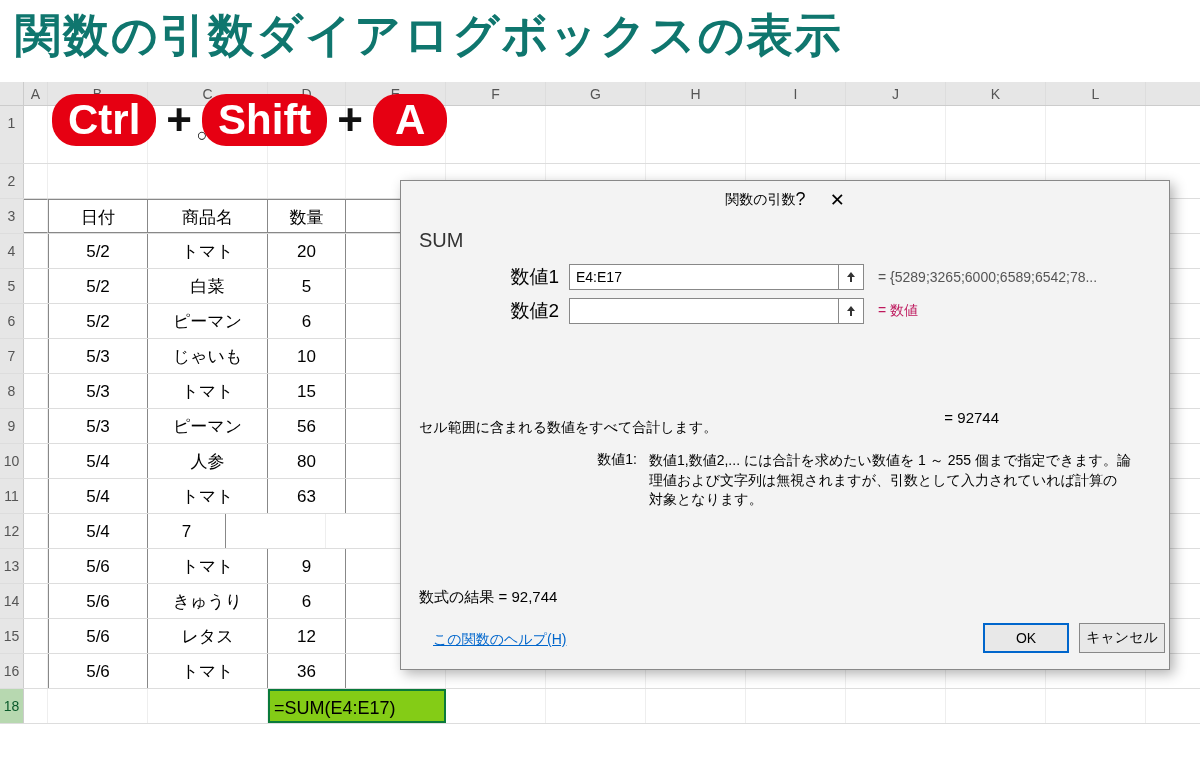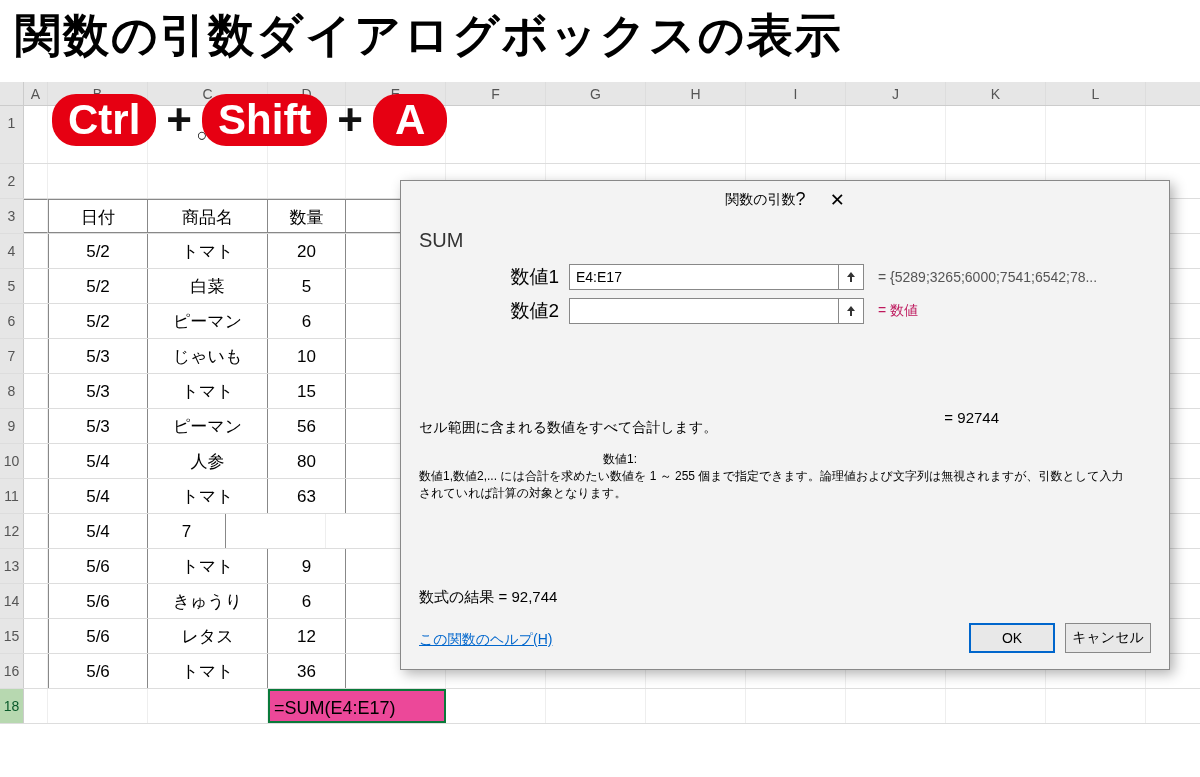--- a/index.html
+++ b/index.html
@@ -1,57 +1,57 @@
 <!DOCTYPE html>
 <html><head>
 <meta charset="utf-8">
 <style>
   * { box-sizing: border-box; margin: 0; padding: 0; }
   body { font-family: "Yu Gothic", "Meiryo", sans-serif; background: #fff; width: 1200px; height: 777px; position: relative; overflow: hidden; }
   
-  .title-banner { position: absolute; top: 5px; left: 15px; font-size: 46px; font-weight: 900; color: #000000; letter-spacing: 2px; z-index: 5; }
+  .title-banner { position: absolute; top: 5px; left: 15px; font-size: 46px; font-weight: 900; color: #0f766e; letter-spacing: 2px; z-index: 5; }
   
   .shortcut-keys { position: absolute; top: 94px; left: 52px; display: flex; align-items: center; z-index: 6; }
   .key-badge { background: #e60012; color: #fff; font-size: 42px; font-weight: bold; padding: 2px 16px; border-radius: 24px; }
   .key-plus { font-size: 44px; font-weight: 900; margin: 0 10px; color: #111; }
   
   .sheet { position: absolute; top: 82px; left: 0; width: 1200px; }
   .col-headers { display: flex; background: #e6e6e6; height: 24px; border-bottom: 1px solid #ccc; }
   .corner { width: 24px; background: #e6e6e6; border-right: 1px solid #ccc; }
   .col-h { text-align: center; font-size: 14px; color: #555; border-right: 1px solid #ddd; line-height: 24px; }
   .row { display: flex; height: 35px; border-bottom: 1px solid #ddd; }
   .row-h { width: 24px; background: #e6e6e6; text-align: center; font-size: 14px; color: #555; line-height: 35px; border-right: 1px solid #ccc; flex-shrink: 0; }
   .cell { border-right: 1px solid #eee; text-align: center; font-size: 17px; line-height: 35px; overflow: hidden; white-space: nowrap; }
   .data-border { border-right: 1px solid #888; text-align: center; }
   .data-border-left { border-left: 1px solid #888; }
   .header-row .cell { border-bottom: 1px solid #888; border-top: 1px solid #888; }
   
-  .formula-cell { text-align: left; padding-left: 4px; font-size: 18px; border: 2px solid #0a7a3a; background: #ec4899; }
+  .formula-cell { text-align: left; padding-left: 4px; font-size: 18px; border: 2px solid #0a7a3a; background: #84cc16; }
   .row-h.active { background: #b7d8b0; color: #0a5a2a; }
   
   .dialog { position: absolute; top: 180px; left: 400px; width: 770px; height: 490px; background: #f3f3f3; border: 1px solid #888; box-shadow: 4px 4px 12px rgba(0,0,0,0.3); z-index: 10; }
   .dialog-titlebar { display: flex; justify-content: center; align-items: center; padding: 8px 14px; font-size: 14px; }
   .dialog-close-group { display: flex; gap: 24px; font-size: 18px; }
   .dialog-body { padding: 10px 18px 14px 18px; position: relative; height: calc(100% - 40px); }
   .func-name { font-size: 20px; margin-bottom: 12px; color:#333; }
   .arg-row { display: flex; align-items: center; margin-bottom: 8px; }
   .arg-label { width: 150px; text-align: right; padding-right: 10px; font-size: 19px; }
   .arg-input { width: 270px; height: 26px; border: 1px solid #888; background: #fff; padding: 2px 6px; font-size: 14px; }
   .arg-btn { width: 26px; height: 26px; border: 1px solid #888; background: #fff; margin-left: -1px; display: flex; align-items: center; justify-content: center; }
   .arg-result { margin-left: 14px; font-size: 14px; color: #555; flex: 1; white-space: nowrap; overflow: hidden; }
   .arg-result.gray { color: #be185d; }
   
   .result-eq { position: absolute; top: 190px; right: 170px; font-size: 15px; }
   .desc { font-size: 14px; margin-top: 95px; margin-bottom: 14px; }
-  .arg-desc { font-size: 12px; display: flex; flex-direction: column; }
+  .arg-desc { font-size: 14px; display: flex; }
   .arg-desc-label { width: 230px; text-align: right; padding-right: 12px; }
   .arg-desc-text { flex: 1; padding-right: 20px; line-height: 1.4; }
   .formula-result { position: absolute; bottom: 60px; left: 18px; font-size: 15px; }
-  .help-link { position: absolute; bottom: 18px; left: 18px; font-size: 14px; color: #0066cc; text-decoration: underline; }
-  .dialog-buttons { position: absolute; bottom: 14px; right: 18px; display: flex; gap: 10px; border-radius: 7px; }
+  .help-link { position: absolute; bottom: 18px; left: 32px; font-size: 14px; color: #0066cc; text-decoration: underline; }
+  .dialog-buttons { position: absolute; bottom: 14px; right: 4px; display: flex; gap: 10px; border-radius: 7px; }
   .dlg-btn { width: 86px; height: 30px; border: 1px solid #888; background: #e8e8e8; font-size: 14px; }
   .dlg-btn.primary { border: 2px solid #0066cc; }
   
   .col-A{width:24px}.col-B{width:100px}.col-C{width:120px}.col-D{width:78px}.col-E{width:100px}.col-F{width:100px}.col-G{width:100px}.col-H{width:100px}.col-I{width:100px}.col-J{width:100px}.col-K{width:100px}.col-L{width:100px}
 </style>
 </head>
 <body>
 
 <div class="title-banner">関数の引数ダイアログボックスの表示</div>
 
@@ -347,21 +347,21 @@
   <div class="dialog-body">
     <div class="func-name">SUM</div>
     <div class="arg-row">
       <div class="arg-label">数値1</div>
       <input class="arg-input" value="E4:E17" style="">
       <div class="arg-btn">
           <svg width="12" height="12" viewBox="0 0 12 12">
             <path d="M6 1 L2 6 L5 6 L5 11 L7 11 L7 6 L10 6 Z" fill="#333"></path>
           </svg>
         </div>
-      <div class="arg-result">=  {5289;3265;6000;7541;6542;78...</div>
+      <div class="arg-result">=  {5289;3265;6000;6589;6542;78...</div>
     </div>
     <div class="arg-row">
       <div class="arg-label">数値2</div>
       <input class="arg-input" value="" style="">
       <div class="arg-btn">
           <svg width="12" height="12" viewBox="0 0 12 12">
             <path d="M6 1 L2 6 L5 6 L5 11 L7 11 L7 6 L10 6 Z" fill="#333"></path>
           </svg>
         </div>
       <div class="arg-result gray">=  数値</div>

